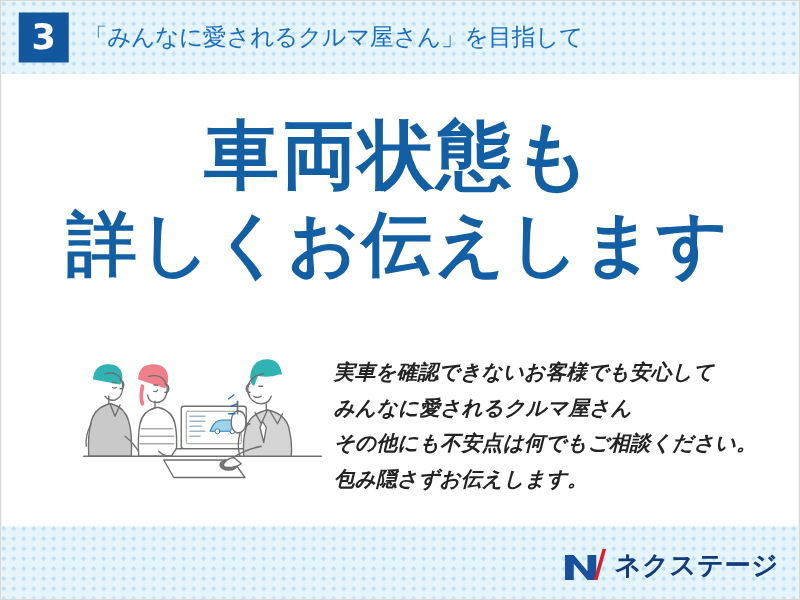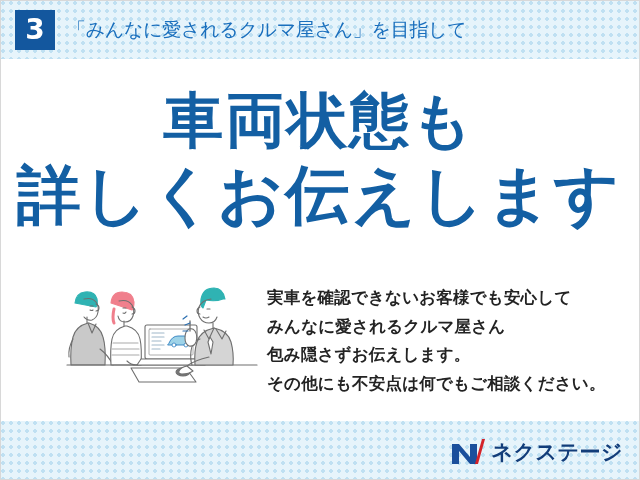--- a/index.html
+++ b/index.html
@@ -78,29 +78,28 @@
   .headline {
     position: absolute;
     top: 92px;
     left: 0;
     width: 636px;
     text-align: center;
     color: #135fa3;
     font-weight: bold;
     letter-spacing: 2px;
     line-height: 1.08;
-    font-family: Liberation Mono, monospace;
   }
   .headline .line1 {
     display: block;
     font-size: 60px;
   }
   .headline .line2 {
     display: block;
-    font-size: 64px;
+    font-size: 56px;
     margin-top: 8px;
   }
 
   
   .illustration {
     position: absolute;
     left: 58px;
     top: 272px;
     width: 205px;
     height: 118px;
@@ -115,20 +114,21 @@
   .body-copy {
     position: absolute;
     left: 266px;
     top: 283px;
     width: 352px;
     color: #232323;
     font-size: 16.5px;
     font-weight: bold;
     line-height: 1.74;
     letter-spacing: 0.2px;
+    font-style: italic;
   }
   .body-copy div {
     white-space: nowrap;
   }
 
   
   .logo-wrap {
     position: absolute;
     right: 16px;
     top: 436px;
@@ -249,22 +249,22 @@
         <path d="M128 93 q-6 1 -8 5 q-1 3 3 3 q7 0 11 -3 z" fill="#ffffff" stroke="#6f6f6f"></path>
 
         <path d="M124 46 l4 -3 M126 52 l5 -2 M124 58 l5 0" stroke="#2b6fb0" stroke-width="1.2"></path>
       </g>
     </svg>
   </div>
 
   <div class="body-copy">
     <div>実車を確認できないお客様でも安心して</div>
     <div>みんなに愛されるクルマ屋さん</div>
+    <div>その他にも不安点は何でもご相談ください。</div>
     <div>包み隠さずお伝えします。</div>
-    <div>その他にも不安点は何でもご相談ください。</div>
   </div>
 
   <div class="dot-band footer-band"></div>
 
   <div class="logo-wrap">
     <svg class="logo-mark" viewBox="0 0 34 26" xmlns="http://www.w3.org/2000/svg">
       <path d="M1 25 L1 5 L8 5 L19 18 L19 5 L26 5 L26 25 L19 25 L8 12 L8 25 Z" fill="#1a4f9c"></path>
       <path d="M24 25 L31 0 L34 0 L27 25 Z" fill="#d3232a"></path>
     </svg>
     <div class="logo-text">ネクステージ</div>

